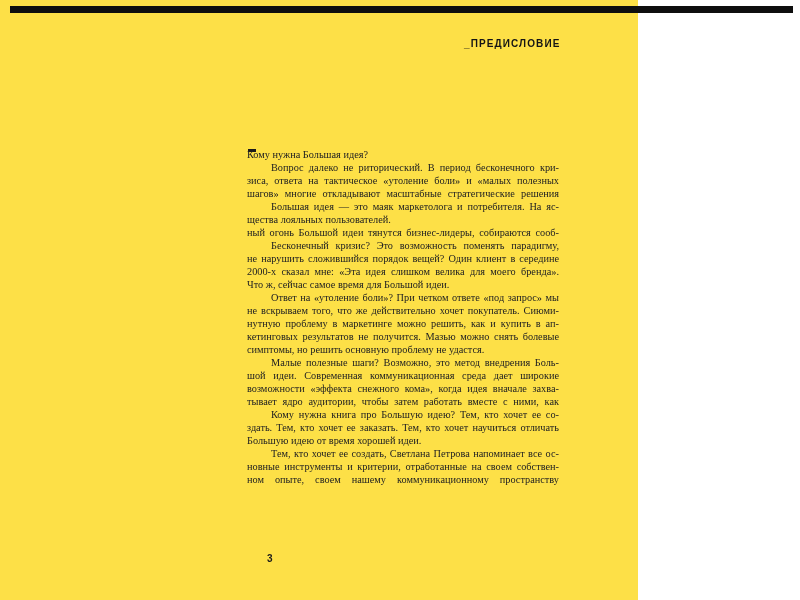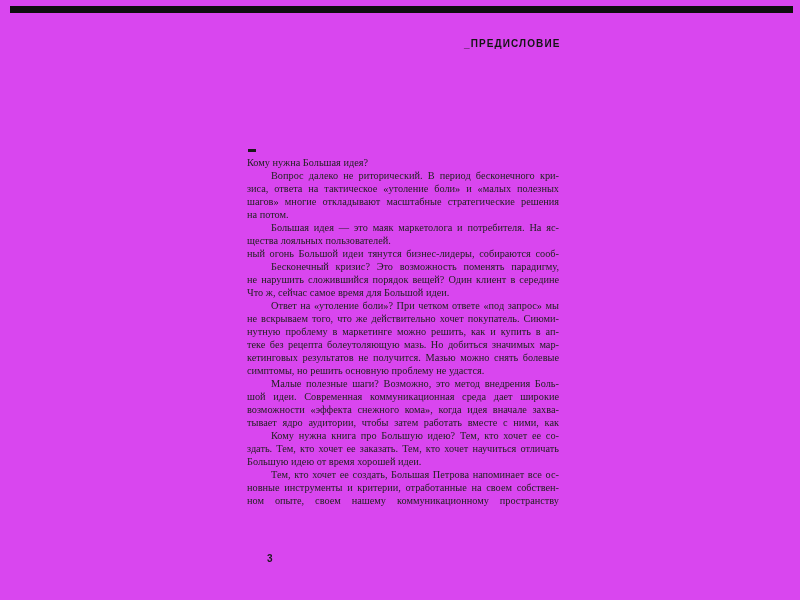--- a/index.html
+++ b/index.html
@@ -4,22 +4,22 @@
 <style>
   html, body { margin: 0; padding: 0; }
   body {
     width: 800px; height: 600px;
     background: #ffffff;
     font-family: "Liberation Serif", serif;
     overflow: hidden;
   }
   .page {
     position: relative;
-    width: 800px; height: 600px;
-    background: #d946ef;
+    width: 638px; height: 600px;
+    background: #fde047;
   }
   .top-rule {
     position: absolute;
     left: 10px; top: 6px;
     width: 783px; height: 7px;
   }
   .chapter-header {
     position: absolute;
     left: 464px; top: 38px;
     font-family: "Liberation Sans", sans-serif;
@@ -28,21 +28,21 @@
     letter-spacing: 1.1px;
     white-space: nowrap;
   }
   .section-dash {
     position: absolute;
     left: 248px; top: 149px;
     width: 8px; height: 2.5px;
   }
   .text-block {
     position: absolute;
-    left: 247px; top: 156px;
+    left: 247px; top: 148px;
     width: 312px;
     font-size: 10.3px;
     line-height: 13px;
   }
   .line {
     height: 13px;
     overflow: hidden;
     text-align: justify;
     text-align-last: justify;
   }
@@ -61,38 +61,37 @@
 
 <div class="page">
   <div class="top-rule" style="background: rgb(14, 14, 14);"></div>
   <div class="chapter-header" style="color: rgb(21, 21, 21);">_ПРЕДИСЛОВИЕ</div>
   <div class="section-dash" style="background: rgb(26, 26, 26);"></div>
   <div class="text-block" style="color: rgb(34, 34, 34);">
       <div class="line para-end">Кому нужна Большая идея?</div>
       <div class="line indent">Вопрос далеко не риторический. В период бесконечного кри-</div>
       <div class="line">зиса, ответа на тактическое «утоление боли» и «малых полезных</div>
       <div class="line">шагов» многие откладывают масштабные стратегические решения</div>
-      <div class="line para-end">на потом.</div>
       <div class="line indent">Большая идея — это маяк маркетолога и потребителя. На яс-</div>
       <div class="line para-end">щества лояльных пользователей.</div>
       <div class="line">ный огонь Большой идеи тянутся бизнес-лидеры, собираются сооб-</div>
       <div class="line indent">Бесконечный кризис? Это возможность поменять парадигму,</div>
       <div class="line">не нарушить сложившийся порядок вещей? Один клиент в середине</div>
+      <div class="line">2000-х сказал мне: «Эта идея слишком велика для моего бренда».</div>
       <div class="line para-end">Что ж, сейчас самое время для Большой идеи.</div>
       <div class="line indent">Ответ на «утоление боли»? При четком ответе «под запрос» мы</div>
       <div class="line">не вскрываем того, что же действительно хочет покупатель. Сиюми-</div>
       <div class="line">нутную проблему в маркетинге можно решить, как и купить в ап-</div>
-      <div class="line">теке без рецепта болеутоляющую мазь. Но добиться значимых мар-</div>
       <div class="line">кетинговых результатов не получится. Мазью можно снять болевые</div>
       <div class="line para-end">симптомы, но решить основную проблему не удастся.</div>
       <div class="line indent">Малые полезные шаги? Возможно, это метод внедрения Боль-</div>
       <div class="line">шой идеи. Современная коммуникационная среда дает широкие</div>
       <div class="line">возможности «эффекта снежного кома», когда идея вначале захва-</div>
       <div class="line">тывает ядро аудитории, чтобы затем работать вместе с ними, как</div>
       <div class="line indent">Кому нужна книга про Большую идею? Тем, кто хочет ее со-</div>
       <div class="line">здать. Тем, кто хочет ее заказать. Тем, кто хочет научиться отличать</div>
       <div class="line para-end">Большую идею от время хорошей идеи.</div>
-      <div class="line indent">Тем, кто хочет ее создать, Большая Петрова напоминает все ос-</div>
+      <div class="line indent">Тем, кто хочет ее создать, Светлана Петрова напоминает все ос-</div>
       <div class="line">новные инструменты и критерии, отработанные на своем собствен-</div>
       <div class="line">ном опыте, своем нашему коммуникационному пространству</div>
     </div>
   <div class="page-num" style="color: rgb(26, 26, 26);">3</div>
 </div>
 
 </body></html>

